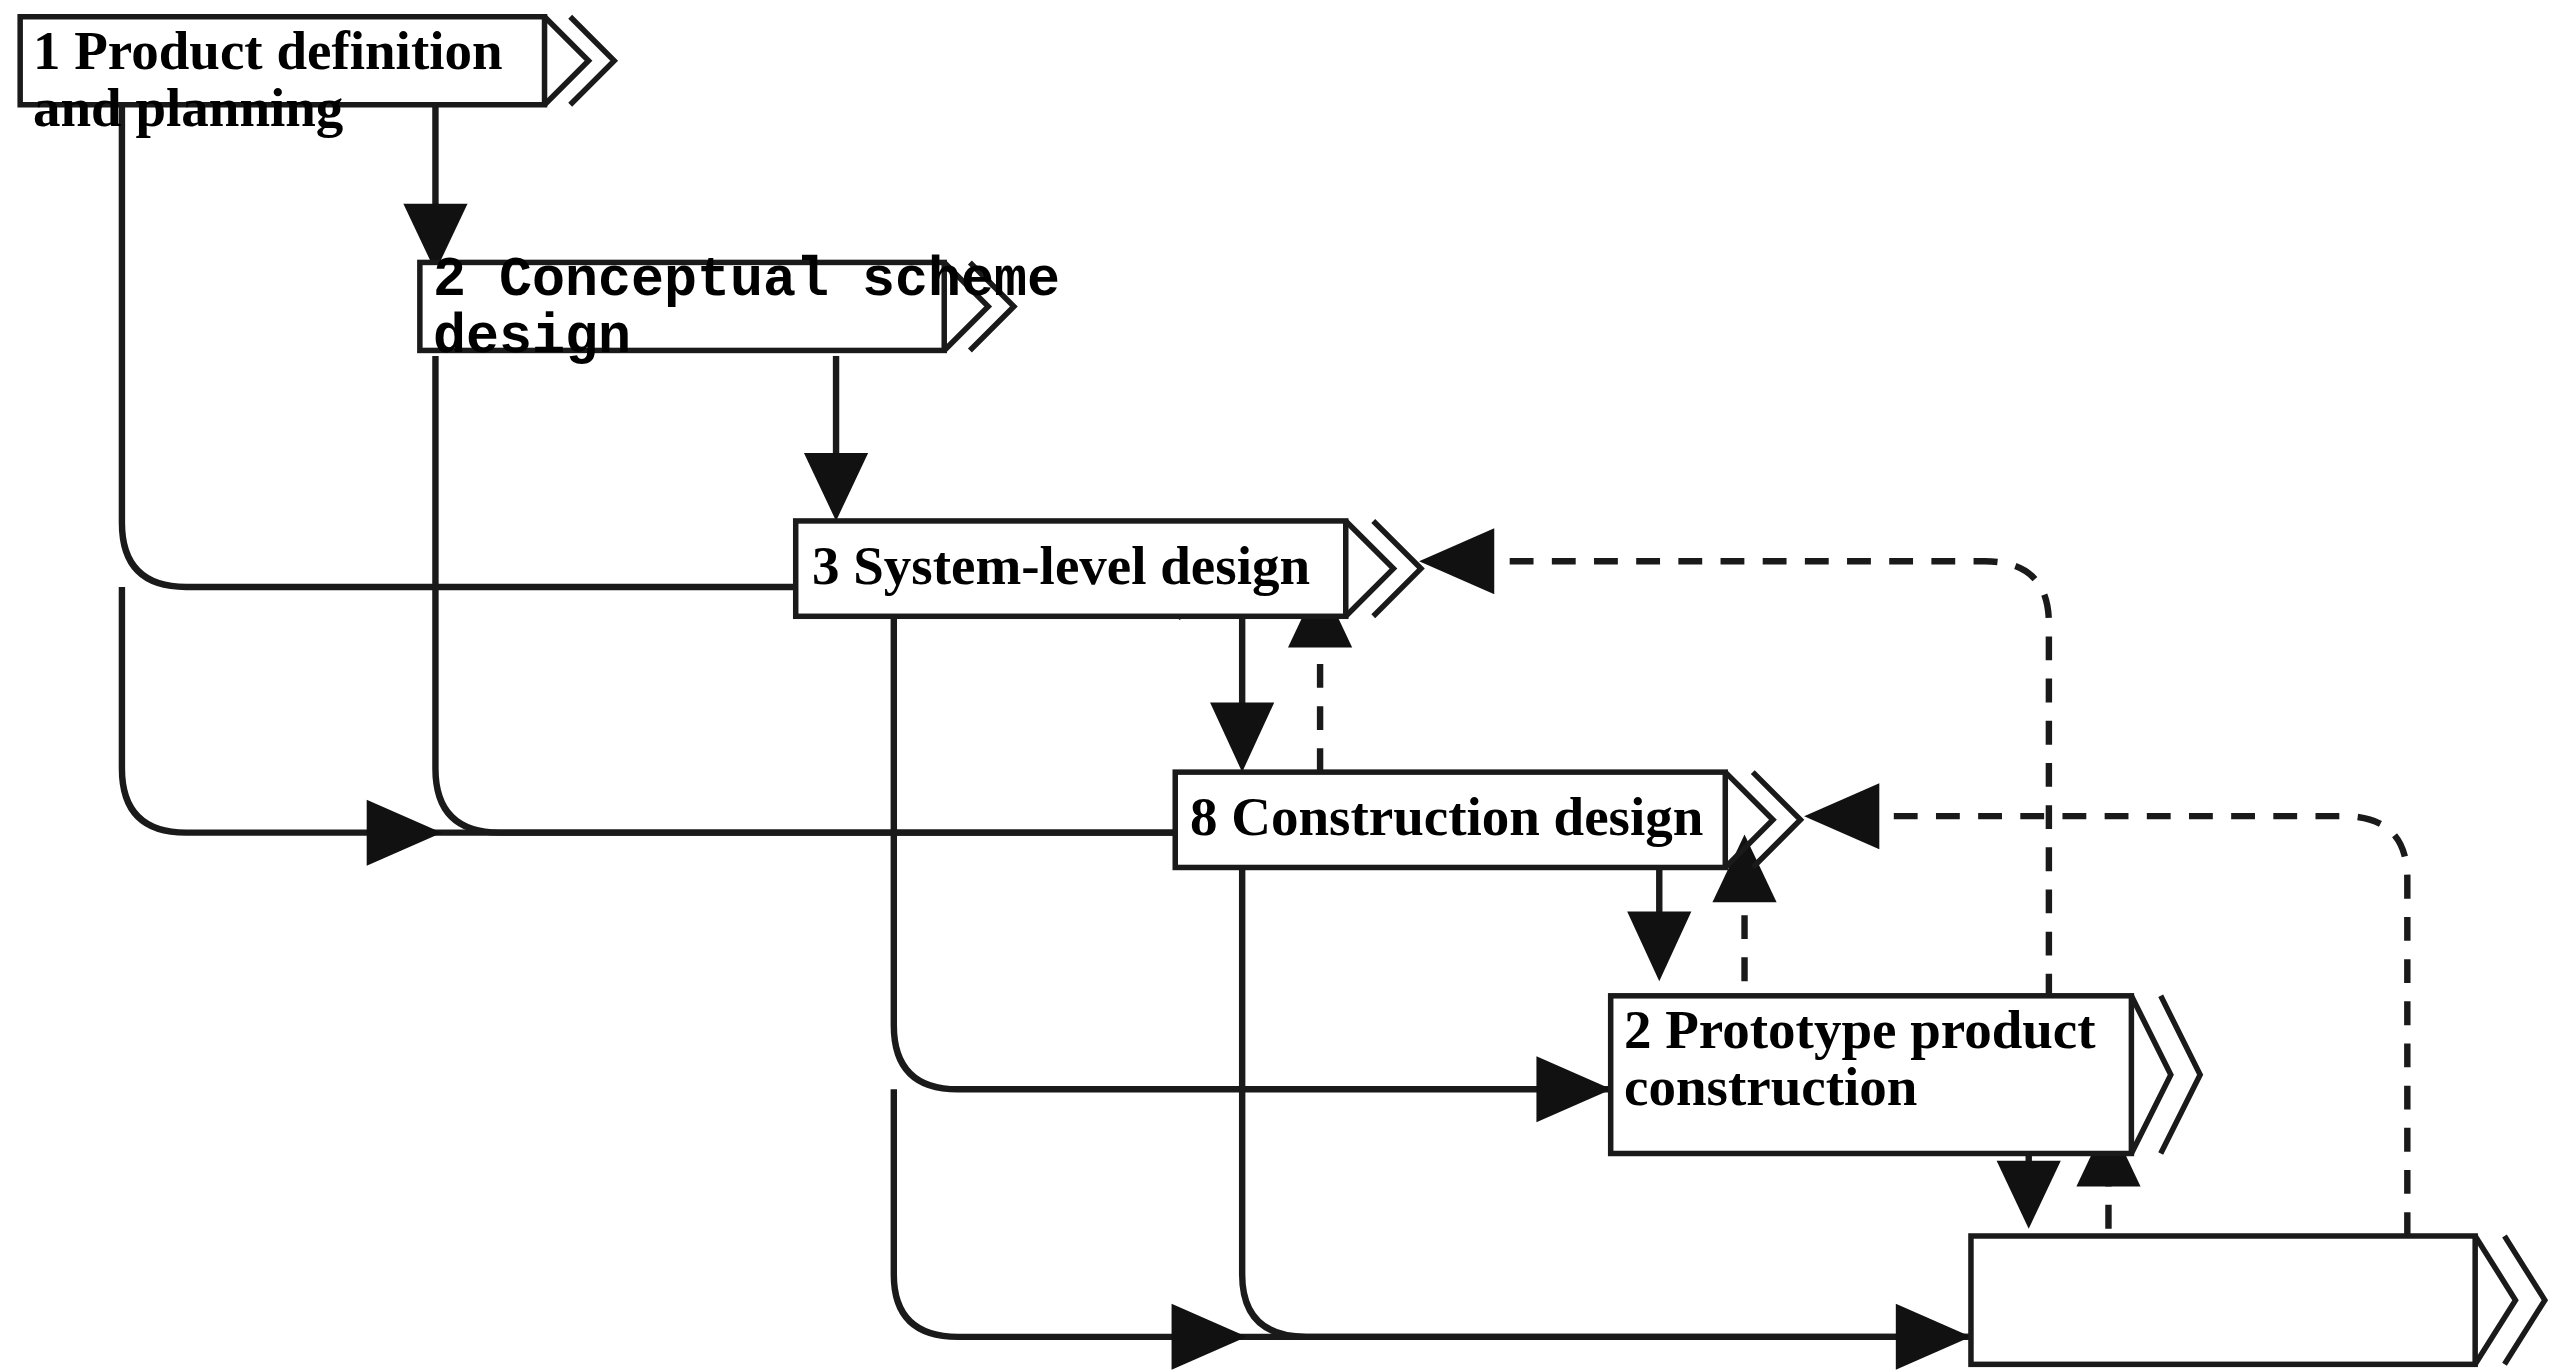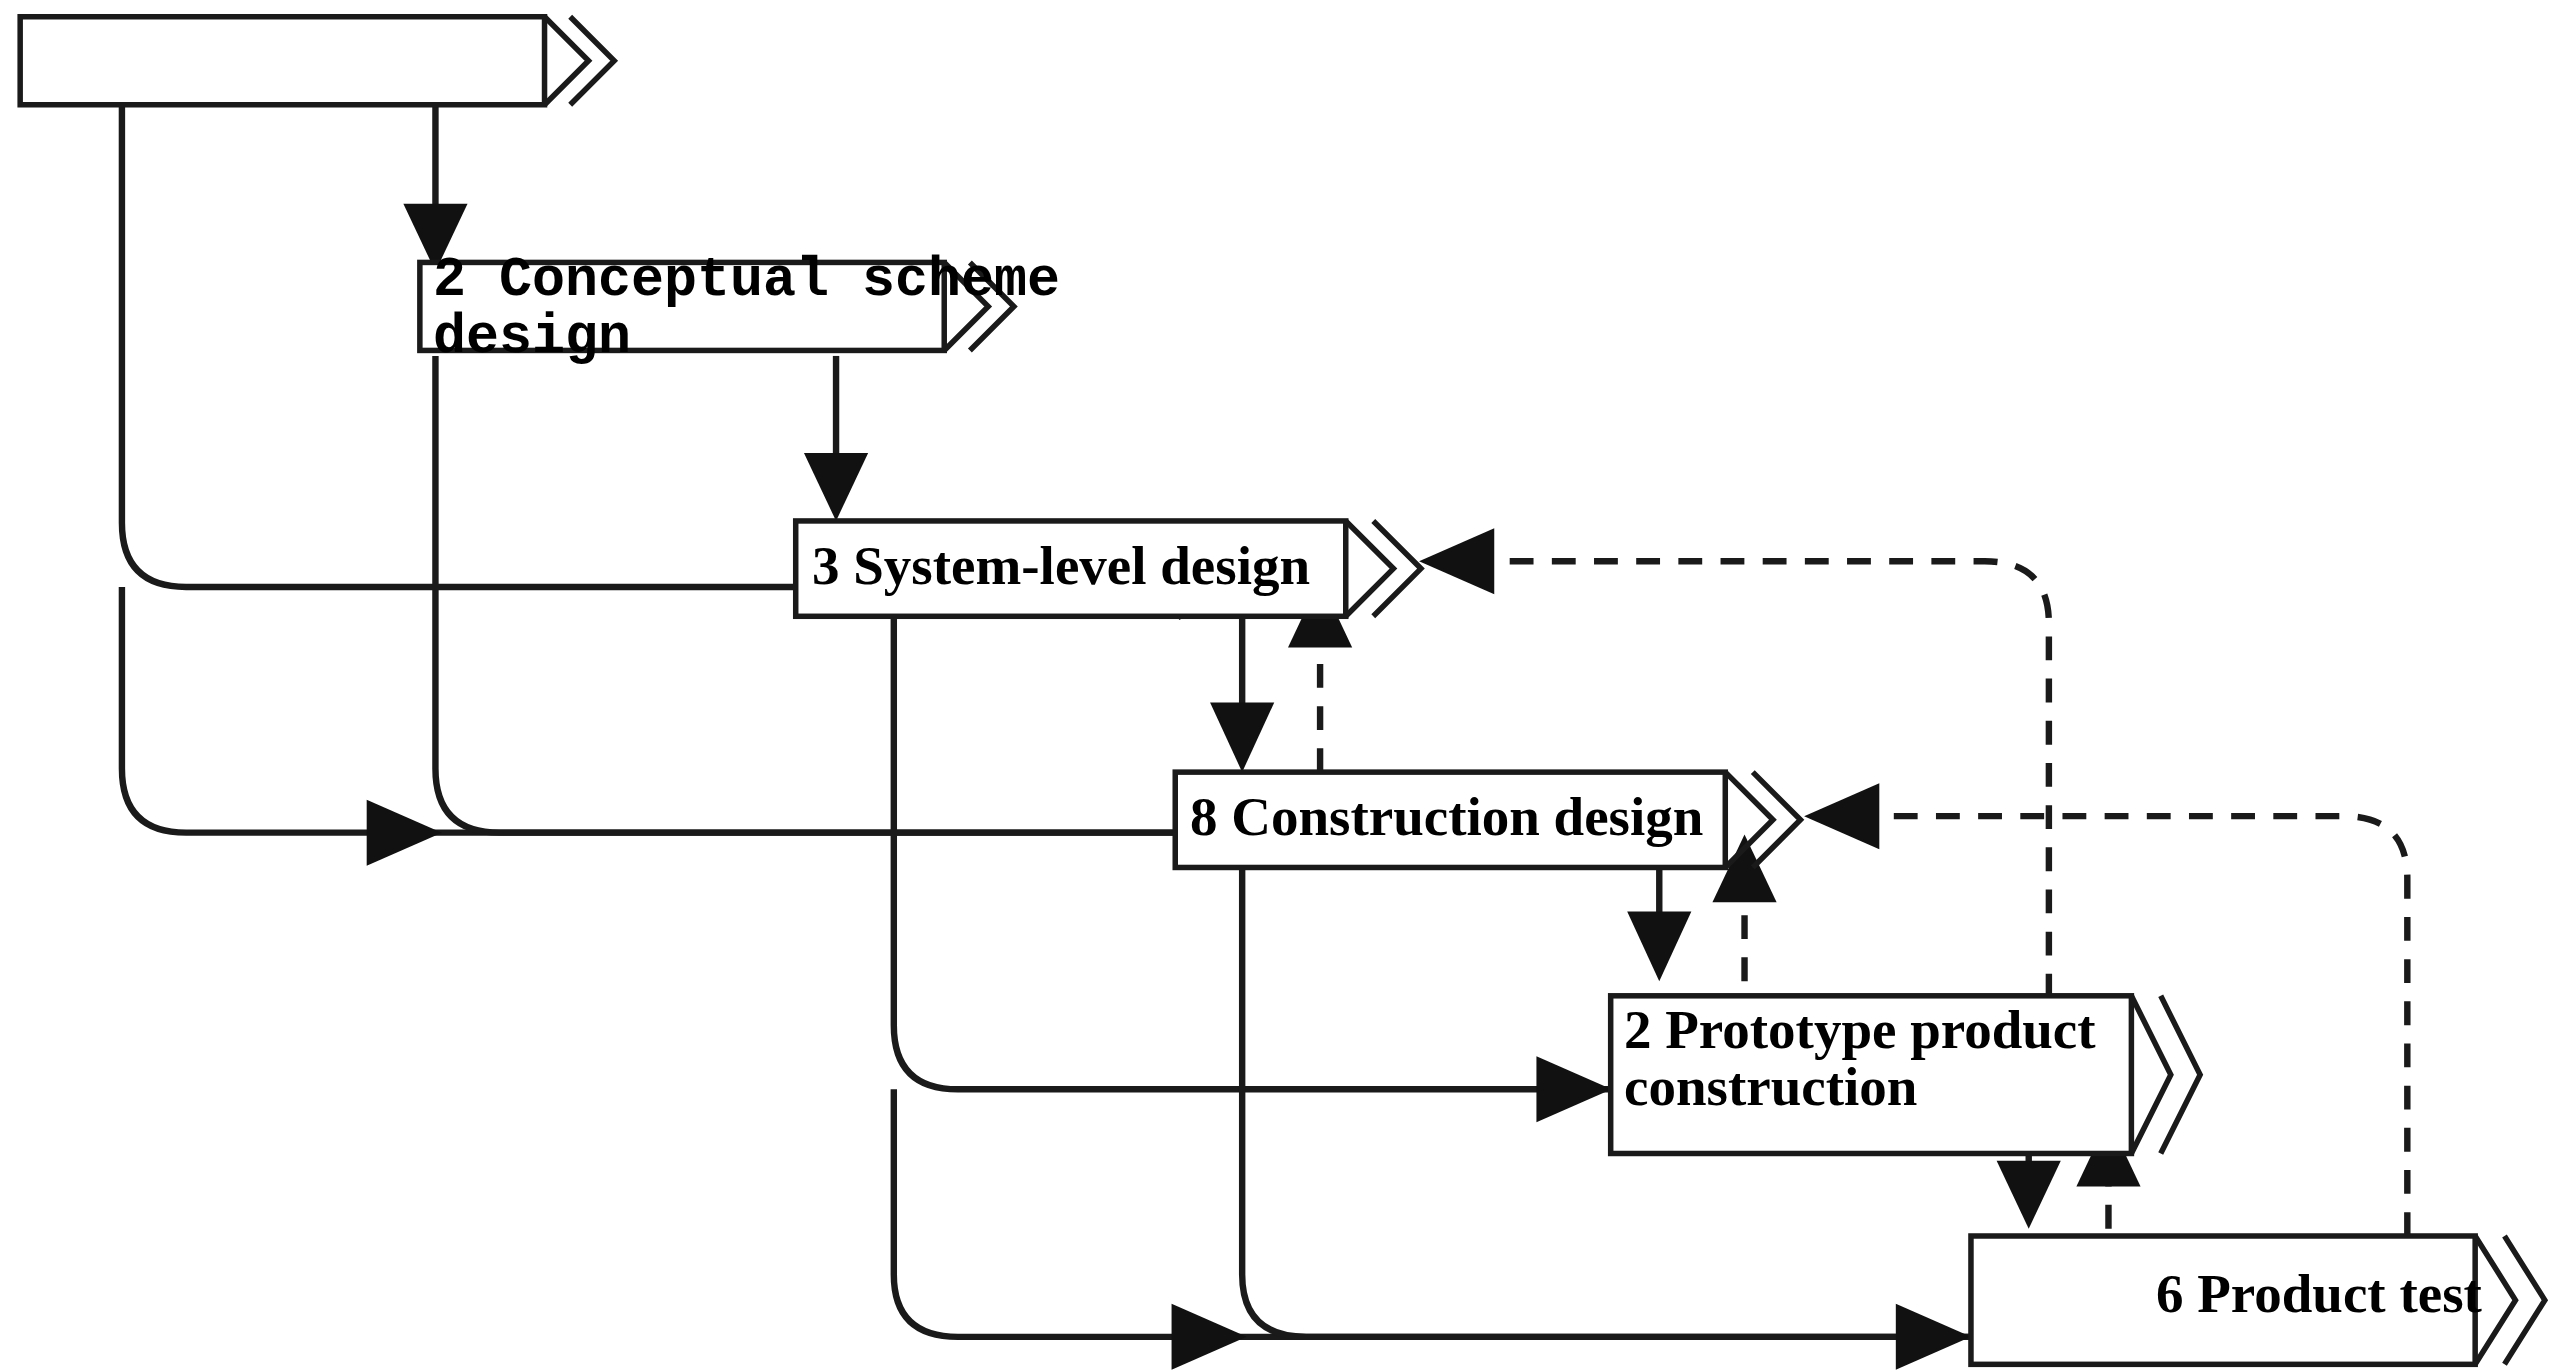--- a/index.html
+++ b/index.html
@@ -166,22 +166,23 @@
       </g>
 
       <g>
         <rect x="2150" y="1348" width="550" height="140" fill="#ffffff" stroke="#1a1a1a" stroke-width="6"></rect>
         <path d="M 2700 1348 L 2744 1418 L 2700 1488" fill="none" stroke="#1a1a1a" stroke-width="6"></path>
         <path d="M 2732 1348 L 2776 1418 L 2732 1488" fill="none" stroke="#1a1a1a" stroke-width="6"></path>
       </g>
     </g>
   </svg>
 
+  <div class="stage-label lbl-1">1 Product definition
+and planning</div>
   <div class="stage-label lbl-2">2 Conceptual scheme
 design</div>
   <div class="stage-label lbl-3">3 System-level design</div>
   <div class="stage-label lbl-4">8 Construction design</div>
   <div class="stage-label lbl-5">2 Prototype product
 construction</div>
-  <div class="stage-label lbl-6">6 Product test</div>
 
 </div>
 
 
 </body></html>

